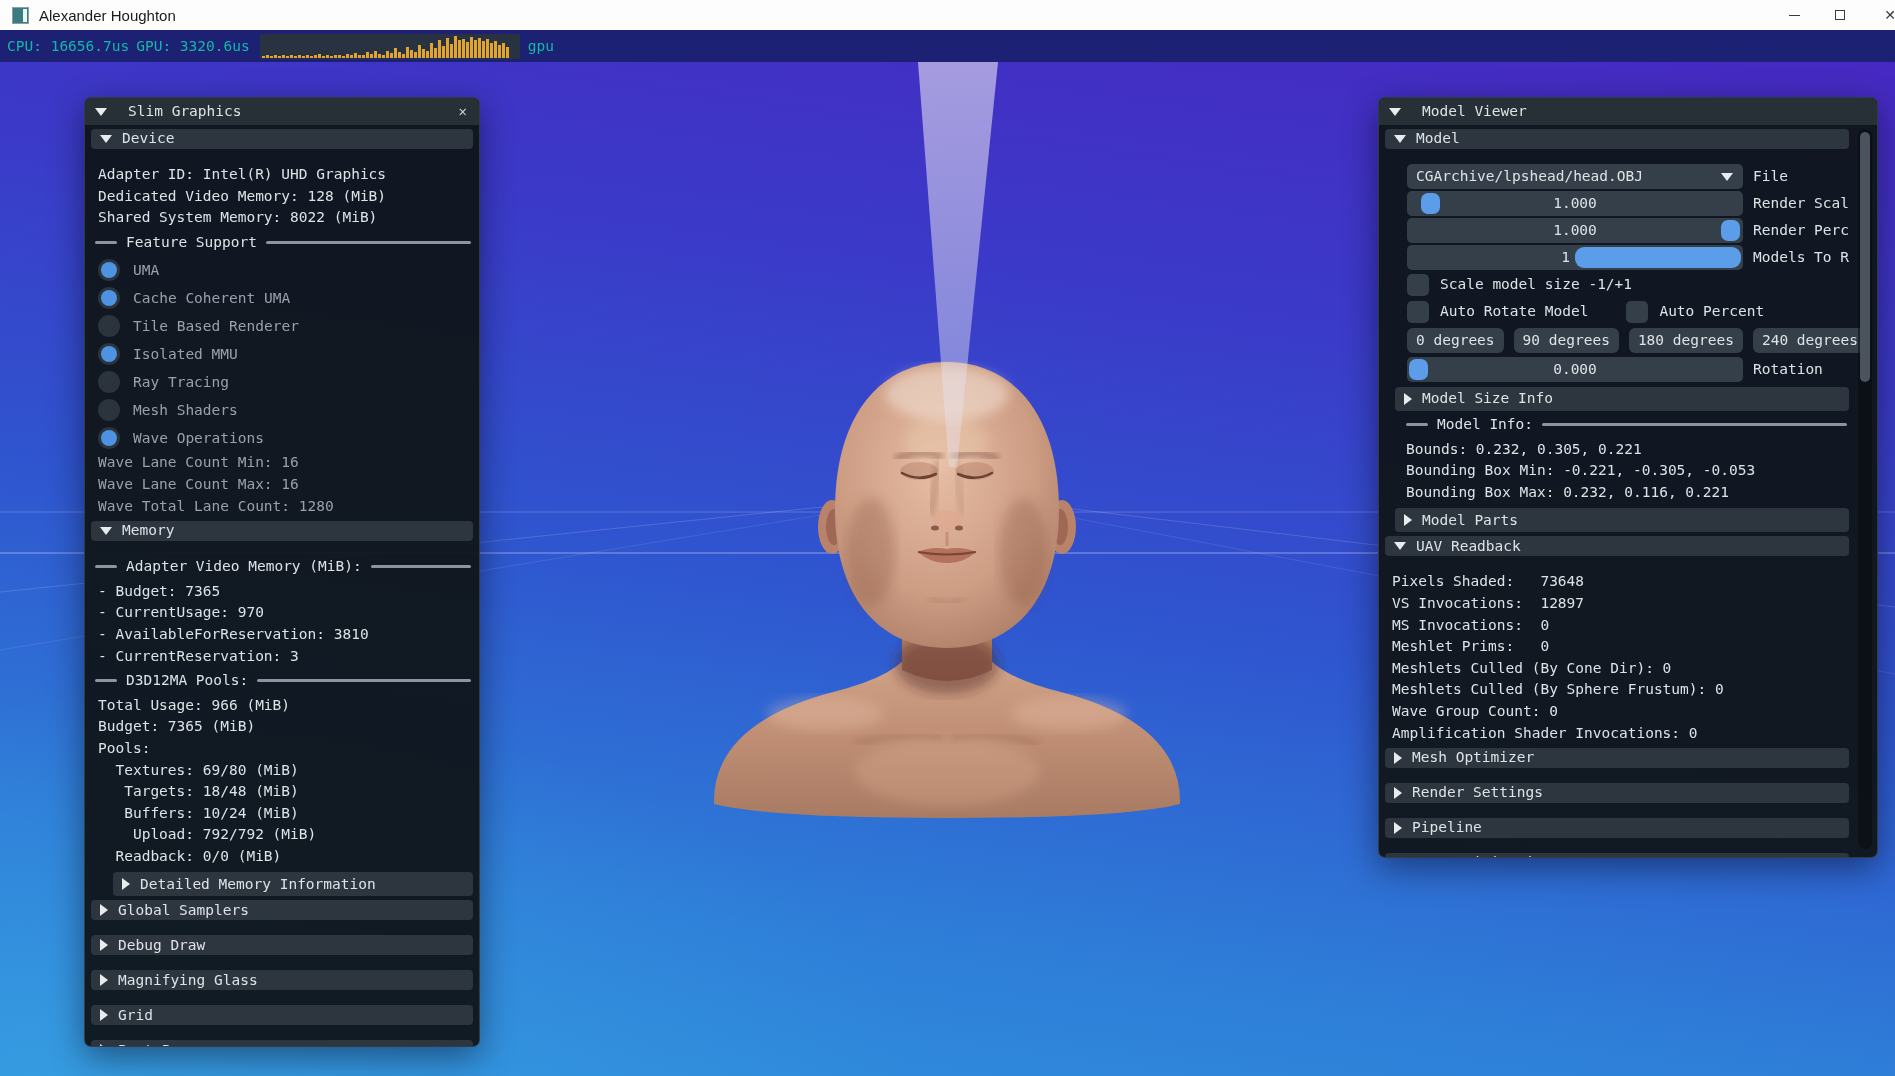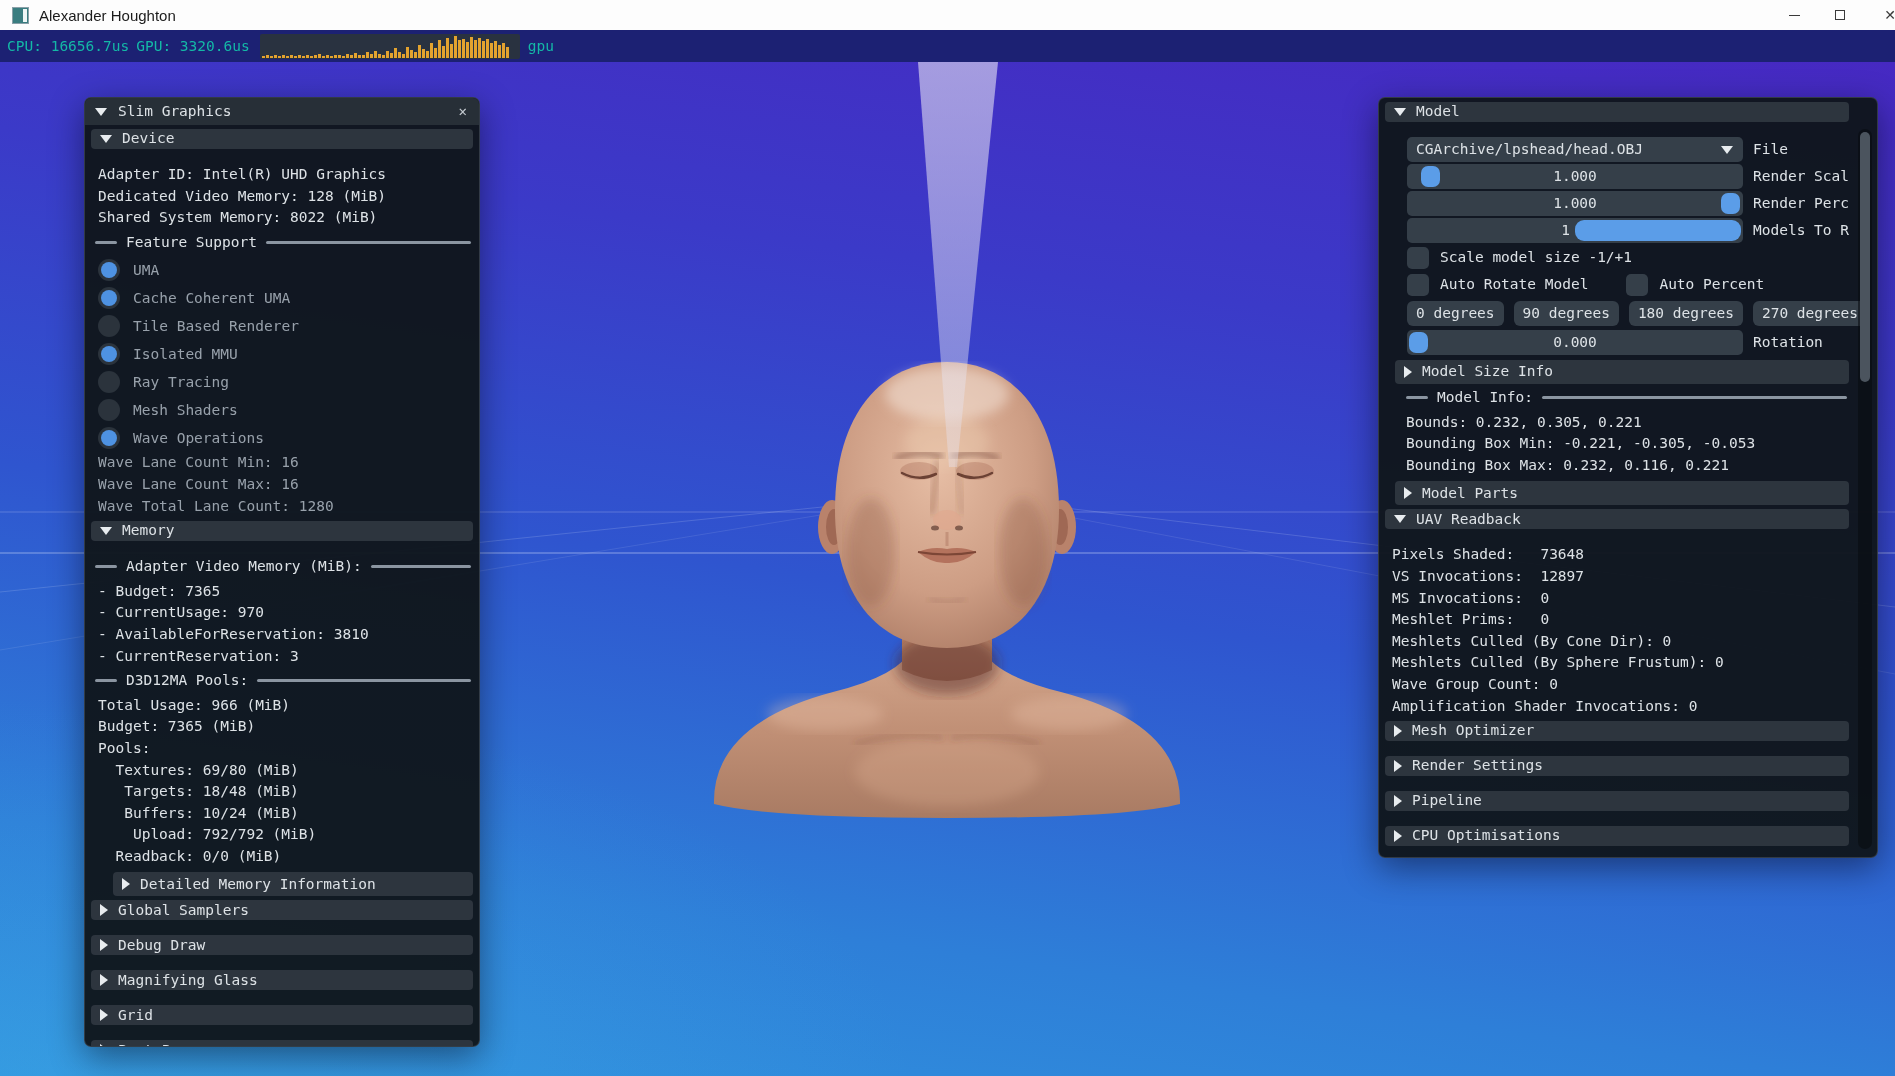--- a/index.html
+++ b/index.html
@@ -31,21 +31,21 @@
   .viewport { position:absolute; left:0; top:62px; width:1895px; height:1014px;
               background:
                 radial-gradient(1300px 650px at 6% 102%, rgba(70,185,235,0.28), rgba(70,185,235,0) 62%),
                 linear-gradient(188deg, #4629c2 0%, #3b3ac8 26%, #2f55cf 52%, #2e7fd8 80%, #3092de 100%); }
   .viewport svg { position:absolute; left:0; top:0; }
 
   
   .imgui { position:absolute; background:rgba(16,22,27,0.96); border:1px solid rgba(105,115,130,0.38);
            border-radius:7px; box-shadow:0 10px 34px rgba(0,0,14,0.45); color:#dde2e6;
            font-size:14.5px; line-height:21.7px; z-index:10; overflow:hidden; }
-  .win-title { height:27px; background:#272f37; display:flex; align-items:center; gap:11px; padding:0 10px; }
+  .win-title { height:27px; background:#272f37; display:flex; align-items:center; gap:21px; padding:0 10px; }
   .win-title .ttl { flex:1; white-space:pre; }
   .arr-d { width:0; height:0; border-left:6px solid transparent; border-right:6px solid transparent; border-top:8px solid #e8ecef; flex:none; }
   .arr-r { width:0; height:0; border-top:6px solid transparent; border-bottom:6px solid transparent; border-left:8px solid #e8ecef; flex:none; }
   .close-x { color:#c6ccd2; font-size:14px; padding:0 2px; }
 
   .chead { height:20px; background:#2d353e; border-radius:4px; display:flex; align-items:center; gap:10px;
            padding:0 9px; margin:4px 6px 15px 6px; white-space:pre; }
   .tnode { height:24px; background:#2d353e; border-radius:4px; display:flex; align-items:center; gap:10px;
            padding:0 9px; margin:5px 6px 2px 16px; white-space:pre; }
   .tnode.deep { margin-left:28px; }
@@ -333,20 +333,24 @@
     </div>
 
     <div class="chead"><span class="arr-r"></span><span>Global Samplers</span></div>
     <div class="chead"><span class="arr-r"></span><span>Debug Draw</span></div>
     <div class="chead"><span class="arr-r"></span><span>Magnifying Glass</span></div>
     <div class="chead"><span class="arr-r"></span><span>Grid</span></div>
     <div class="chead"><span class="arr-r"></span><span>Post Process</span></div>
   </div>
 
   <div class="imgui" id="right-panel">
+    <div class="win-title">
+      <span class="arr-d"></span>
+      <span class="ttl">Model Viewer</span>
+    </div>
 
     <div class="panel-body">
       <div class="chead">
         <span class="arr-d"></span>
         <span>Model</span>
       </div>
 
       <div class="wrow">
         <div class="frame">
           <span class="combo-text">CGArchive/lpshead/head.OBJ</span>
@@ -388,21 +392,21 @@
         <span>Auto Rotate Model</span>
         <span class="gap16"></span>
         <span class="cbox"></span>
         <span>Auto Percent</span>
       </div>
 
       <div class="btnrow">
         <div class="dbtn">0 degrees</div>
         <div class="dbtn">90 degrees</div>
         <div class="dbtn">180 degrees</div>
-        <div class="dbtn">270 degrees</div>
+        <div class="dbtn">240 degrees</div>
       </div>
 
       <div class="wrow">
         <div class="frame">
           <span class="grab g-flush"></span>
           <span class="val">0.000</span>
         </div>
         <span class="wlabel">Rotation</span>
       </div>
 

